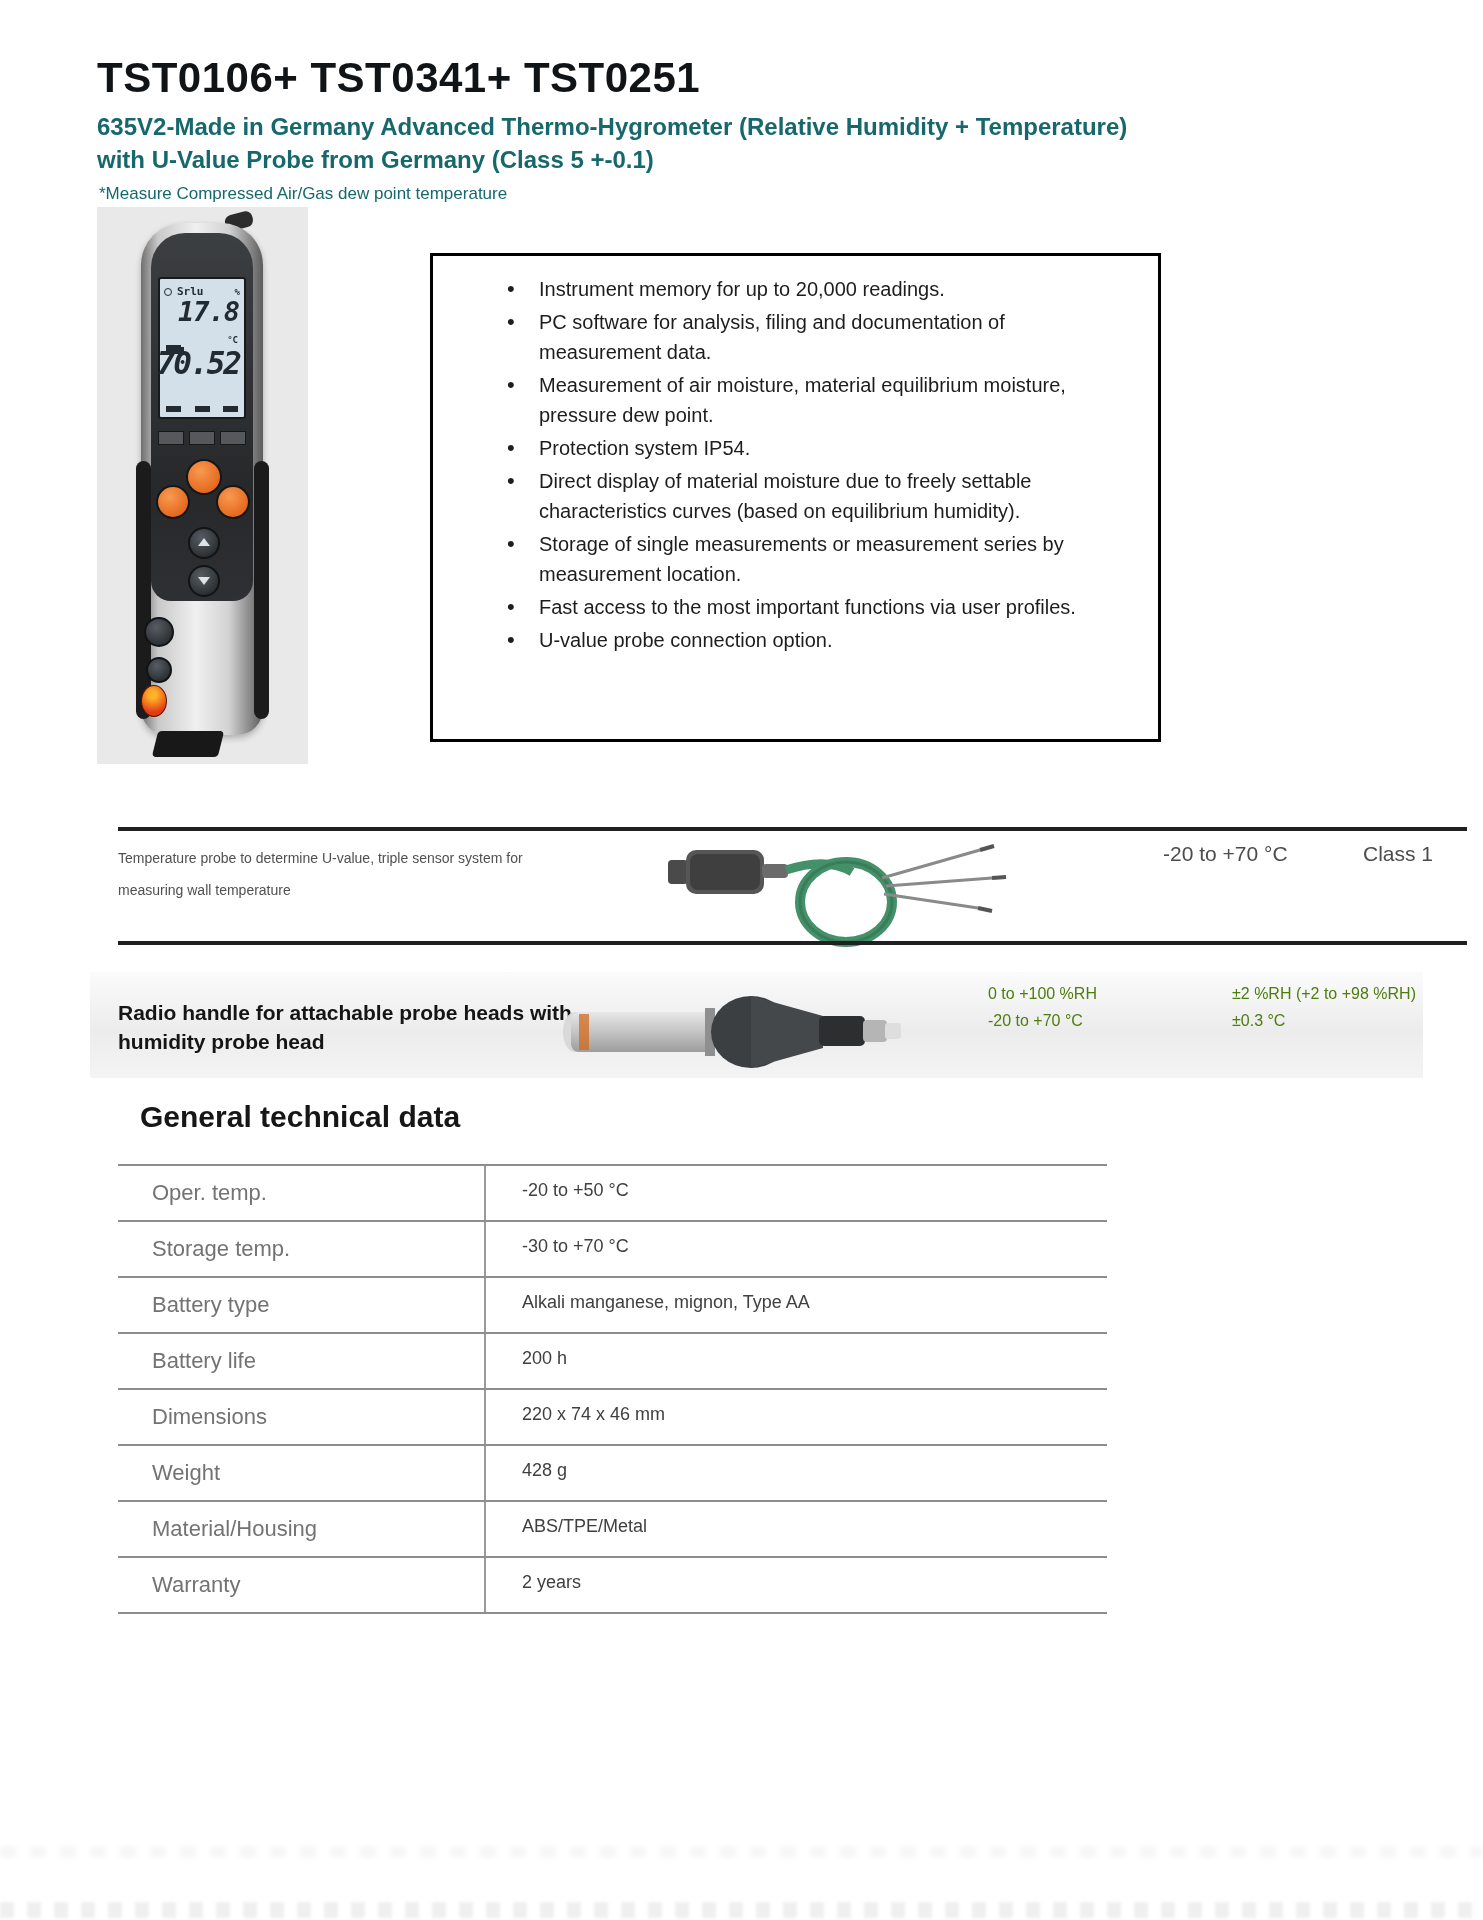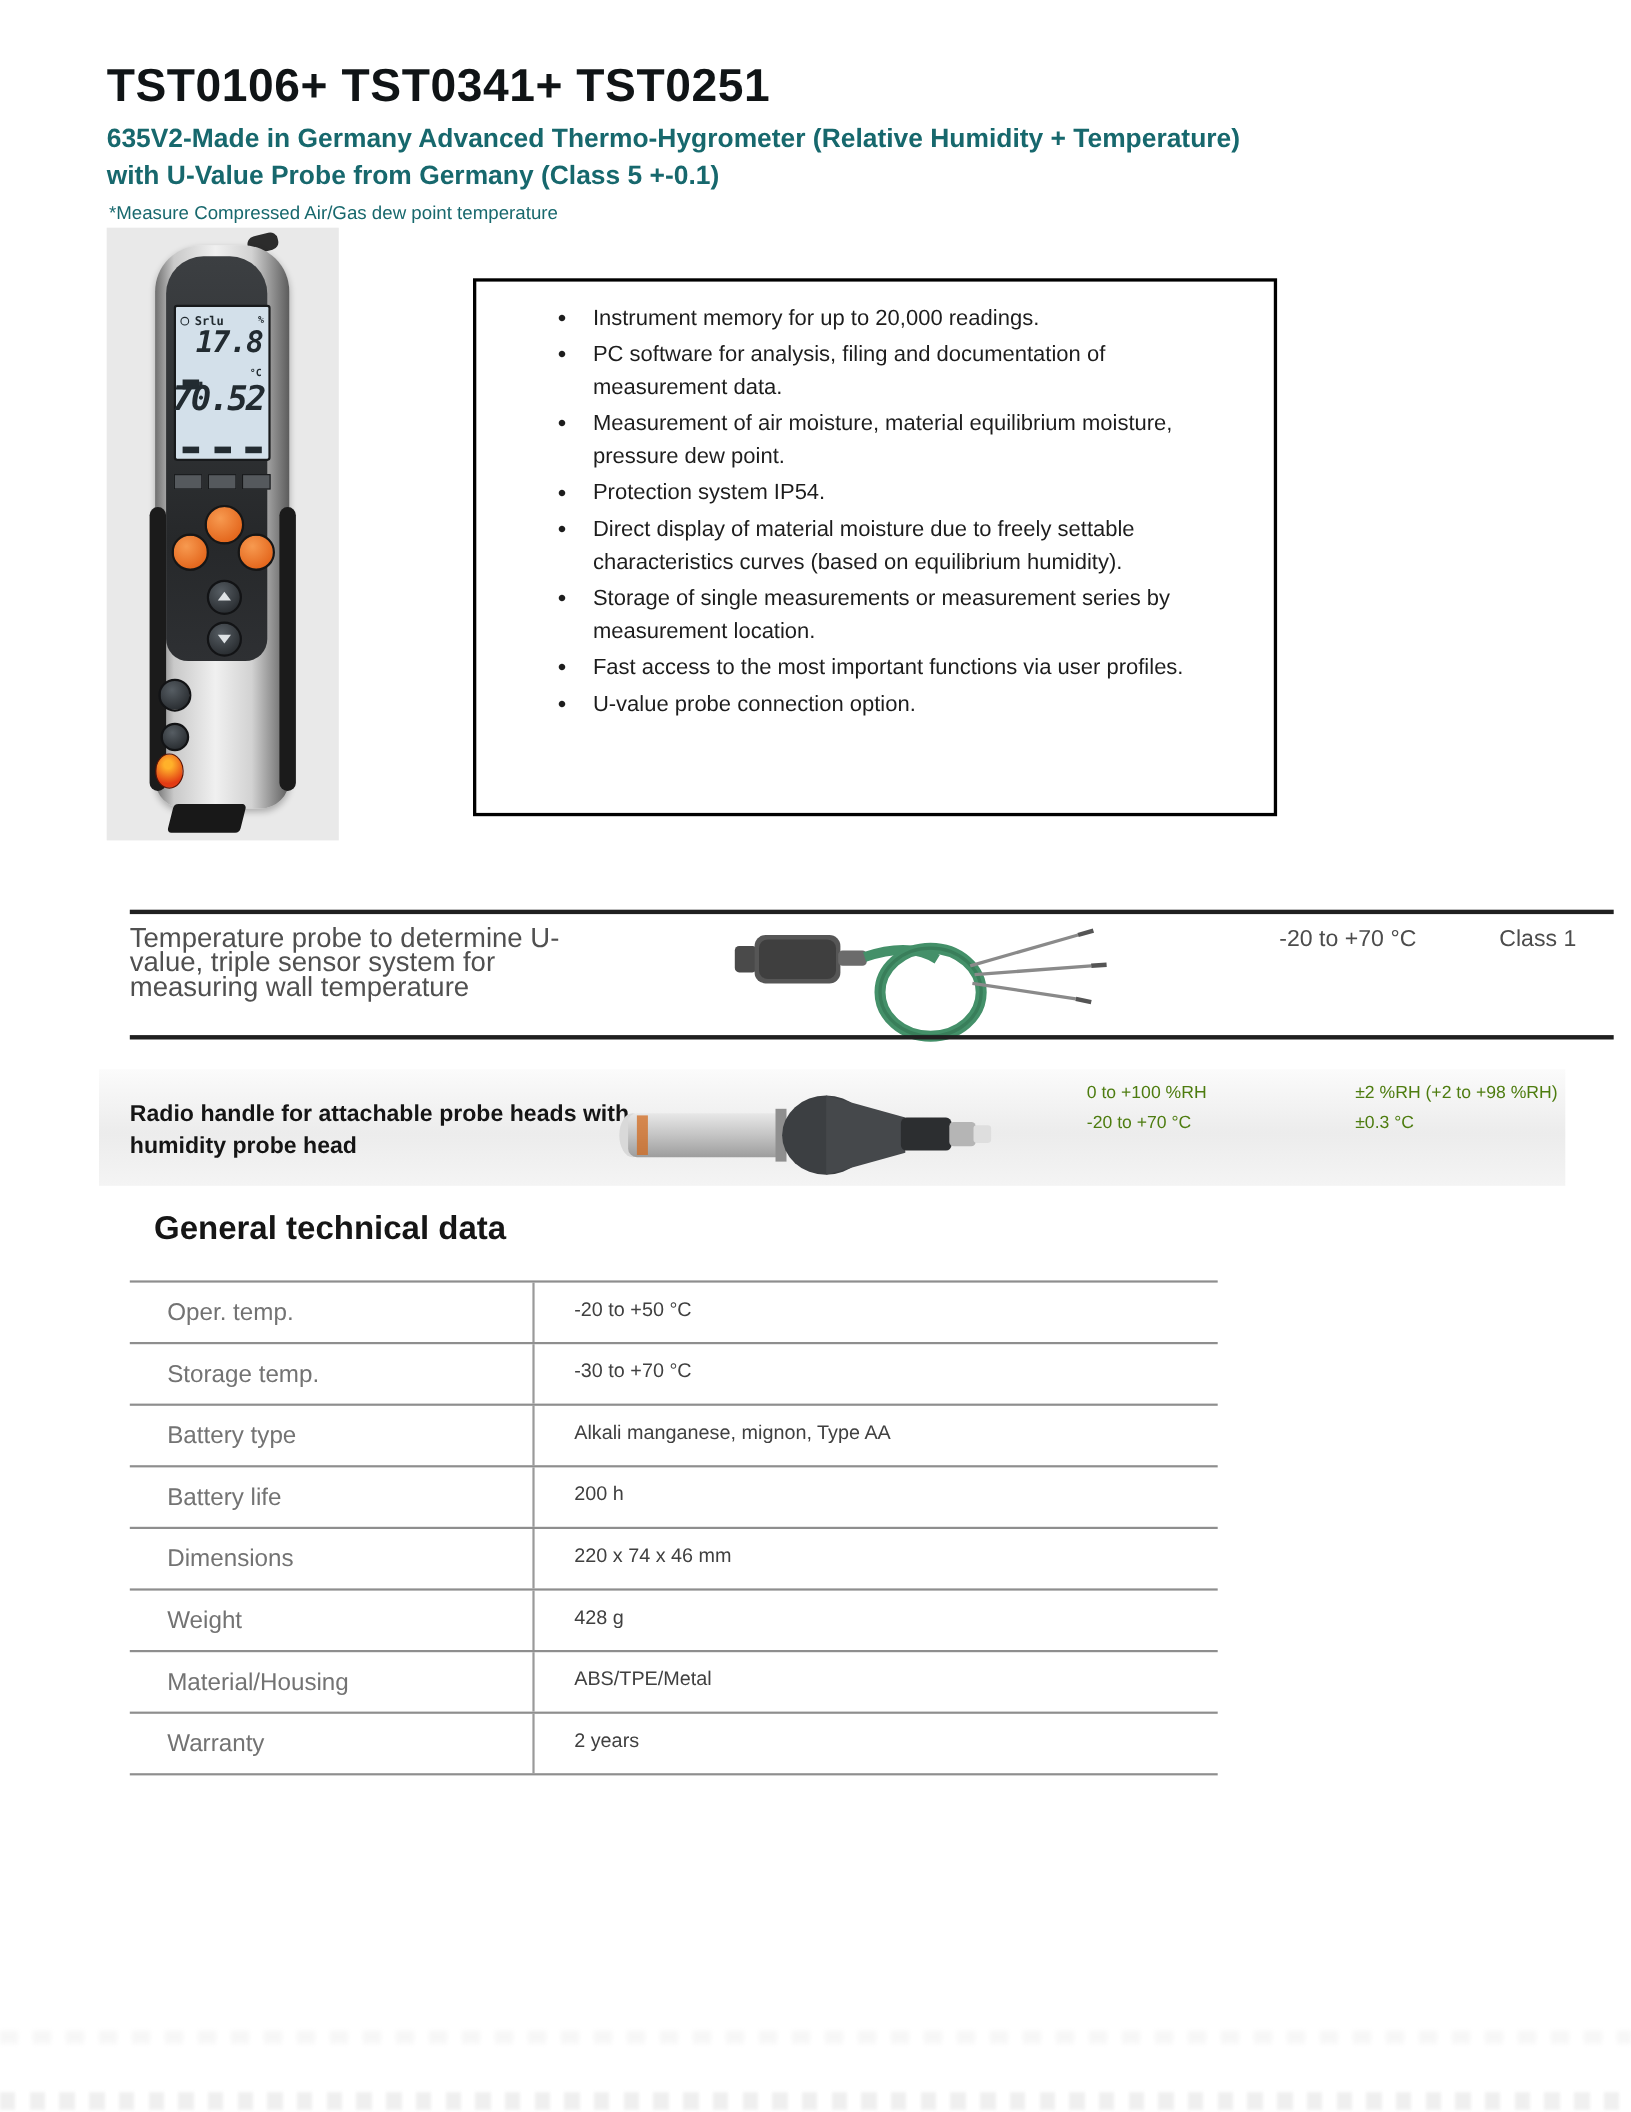--- a/index.html
+++ b/index.html
@@ -17,21 +17,21 @@
   .photo{position:absolute;left:97px;top:207px;width:211px;height:557px;background:#e9e9e9;}
   .device{position:absolute;left:0;top:0;width:211px;height:557px;}
   .dev-body{position:absolute;left:44px;top:16px;width:122px;height:512px;
             border-radius:42px 42px 26px 26px;
             background:linear-gradient(90deg,#6f6f6f 0%,#c9c9c9 14%,#f0f0f0 45%,#d2d2d2 72%,#5c5c5c 100%);
             box-shadow:0 3px 6px rgba(0,0,0,.25);}
   .dev-lug{position:absolute;left:128px;top:6px;width:28px;height:16px;background:#2c2c2c;
            border-radius:7px;transform:rotate(-14deg);}
   .grip{position:absolute;width:15px;height:258px;background:#1b1b1b;border-radius:10px;top:254px;}
   .grip.l{left:39px;} .grip.r{left:157px;}
-  .dev-panel{position:absolute;left:54px;top:26px;width:92px;height:368px;
+  .dev-panel{position:absolute;left:54px;top:26px;width:102px;height:368px;
              border-radius:34px 34px 20px 20px;
              background:linear-gradient(180deg,#3c3f42,#26282a 70%,#2e3033);}
   .lcd{position:absolute;left:7px;top:44px;width:88px;height:142px;background:#d3e0ea;
        border:2px solid #181a1c;border-radius:3px;box-sizing:border-box;
        font-family:"DejaVu Sans Mono",monospace;color:#222b31;}
   .lcd-row1{position:absolute;left:4px;top:6px;right:4px;display:flex;align-items:center;}
   .lcd-dot{width:6px;height:6px;border:1px solid #222b31;border-radius:50%;margin-right:5px;}
   .lcd-label{font-size:11px;font-weight:700;}
   .lcd-unit{margin-left:auto;font-size:9px;font-weight:700;}
   .lcd-val1{position:absolute;right:5px;top:17px;font-size:27px;font-weight:700;font-style:italic;
@@ -70,22 +70,22 @@
   .fbox{position:absolute;left:430px;top:253px;width:731px;height:489px;border:3px solid #000;
         box-sizing:border-box;padding:18px 40px 0 52px;}
   .fbox ul{margin:0;padding:0 0 0 30px;list-style:none;}
   .fbox li{position:relative;font-size:20px;line-height:30px;color:#1d1d1d;margin-bottom:3px;
            padding-left:24px;max-width:600px;}
   .fbox li::before{content:"\2022";position:absolute;left:-8px;top:0;font-size:22px;}
 
   
   .rule{position:absolute;left:118px;width:1349px;height:4px;background:#202020;}
   .rule.r1{top:827px;} .rule.r2{top:941px;}
-  .temp-desc{position:absolute;left:118px;top:842px;width:420px;font-size:25px;color:#505050;
-             line-height:22px;}
+  .temp-desc{position:absolute;left:118px;top:842px;width:420px;font-size:14px;color:#505050;
+             line-height:32px;}
   .temp-svg{position:absolute;left:630px;top:830px;}
   .temp-range{position:absolute;left:1163px;top:842px;font-size:21px;color:#4c4c4c;}
   .temp-class{position:absolute;left:1363px;top:842px;font-size:21px;color:#4c4c4c;}
 
   .radio-band{position:absolute;left:90px;top:972px;width:1333px;height:106px;
               background:linear-gradient(180deg,#fbfbfb,#ececec 55%,#f4f4f4);}
   .radio-desc{position:absolute;left:118px;top:998px;width:470px;font-size:21px;font-weight:700;
               color:#151515;line-height:29px;}
   .radio-svg{position:absolute;left:555px;top:986px;}
   .radio-spec{position:absolute;top:980px;font-size:16px;color:#4d7c0f;line-height:27px;}

